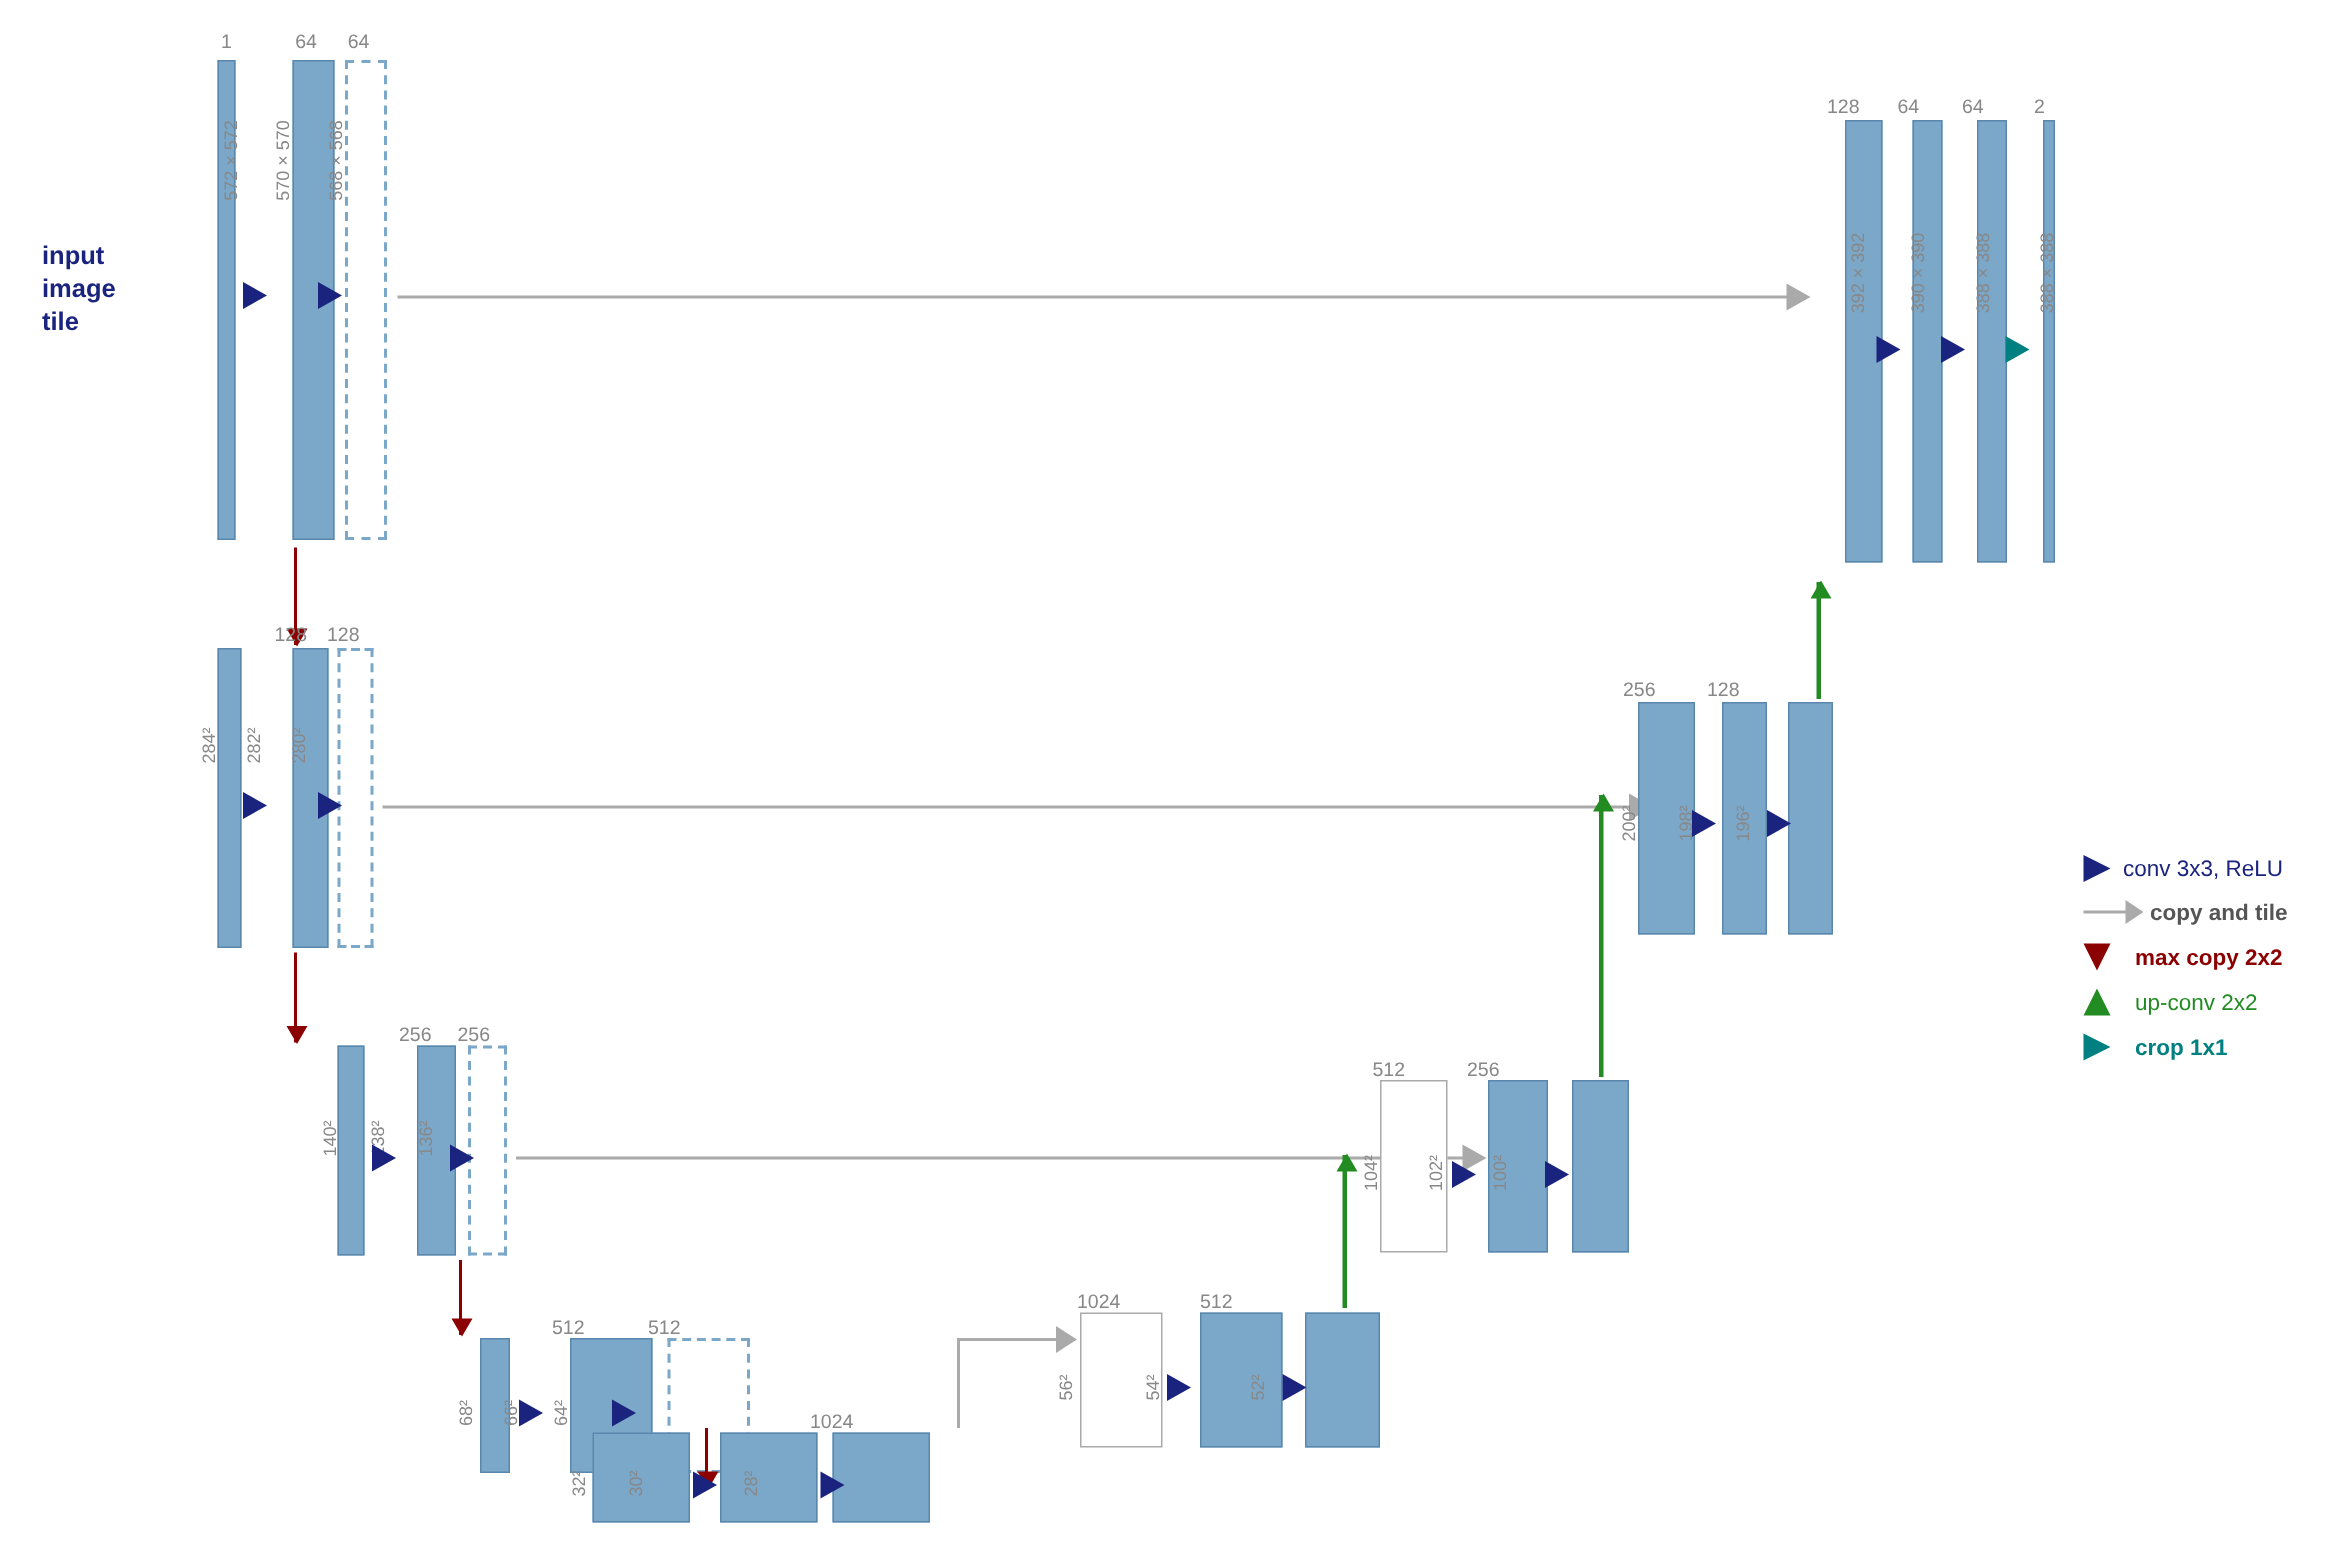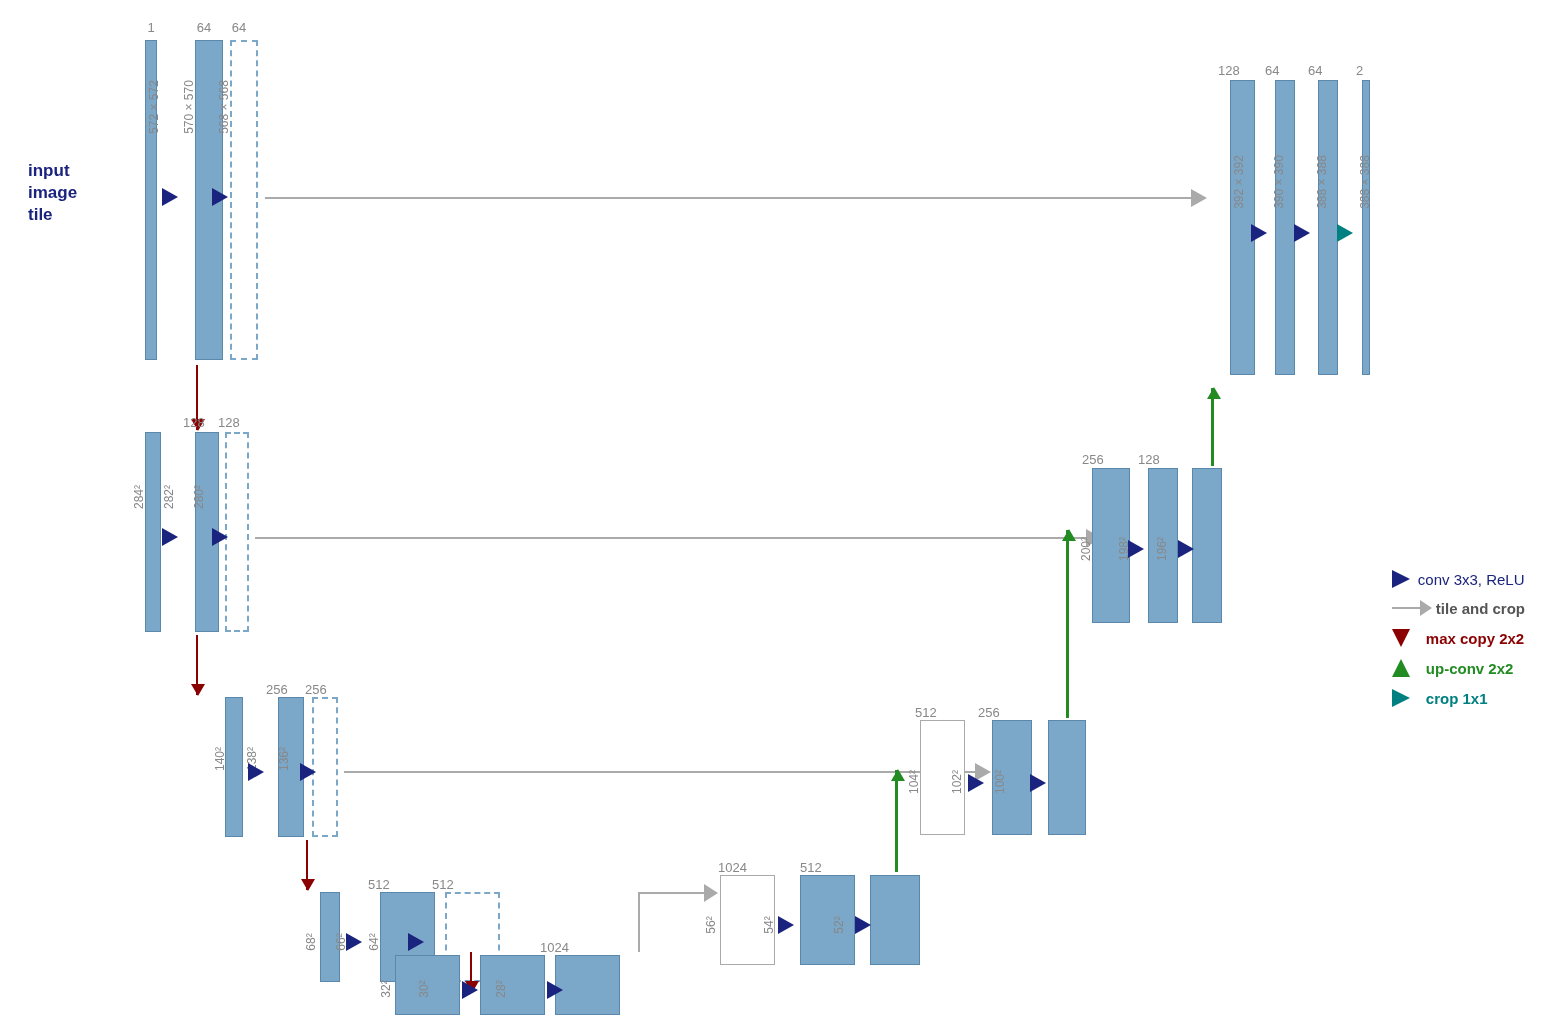--- a/index.html
+++ b/index.html
@@ -284,33 +284,33 @@
       <span style="display:inline-block; width:0; height:0;
                    border-top:9px solid transparent; border-bottom:9px solid transparent; border-left:18px solid #1a237e;"></span>
       <span class="legend-label" style="color:#1a237e; font-weight:normal;">conv 3x3, ReLU</span>
     </div>
 
     <div class="legend-item">
       <span style="display:inline-block; width:30px; height:2px; background:#aaaaaa; position:relative; top:-1px; margin-right:6px;">
         <span style="position:absolute; right:-10px; top:-7px; width:0; height:0;
                      border-top:8px solid transparent; border-bottom:8px solid transparent; border-left:12px solid #aaaaaa;"></span>
       </span>
-      <span class="legend-label" style="color:#555; font-weight:bold;">tile and crop</span>
+      <span class="legend-label" style="color:#555; font-weight:bold;">copy and tile</span>
     </div>
 
     <div class="legend-item">
       <span style="display:inline-block; width:0; height:0;
                    border-left:9px solid transparent; border-right:9px solid transparent; border-top:18px solid #8b0000; margin-right:8px;"></span>
       <span class="legend-label" style="color:#8b0000; font-weight:bold;">max copy 2x2</span>
     </div>
 
     <div class="legend-item">
       <span style="display:inline-block; width:0; height:0;
                    border-left:9px solid transparent; border-right:9px solid transparent; border-bottom:18px solid #228B22; margin-right:8px;"></span>
-      <span class="legend-label" style="color:#228B22; font-weight:bold;">up-conv 2x2</span>
+      <span class="legend-label" style="color:#228B22; font-weight:normal;">up-conv 2x2</span>
     </div>
 
     <div class="legend-item">
       <span style="display:inline-block; width:0; height:0;
                    border-top:9px solid transparent; border-bottom:9px solid transparent; border-left:18px solid #008080; margin-right:8px;"></span>
       <span class="legend-label" style="color:#008080; font-weight:bold;">crop 1x1</span>
     </div>
   </div>
 
 </div>

